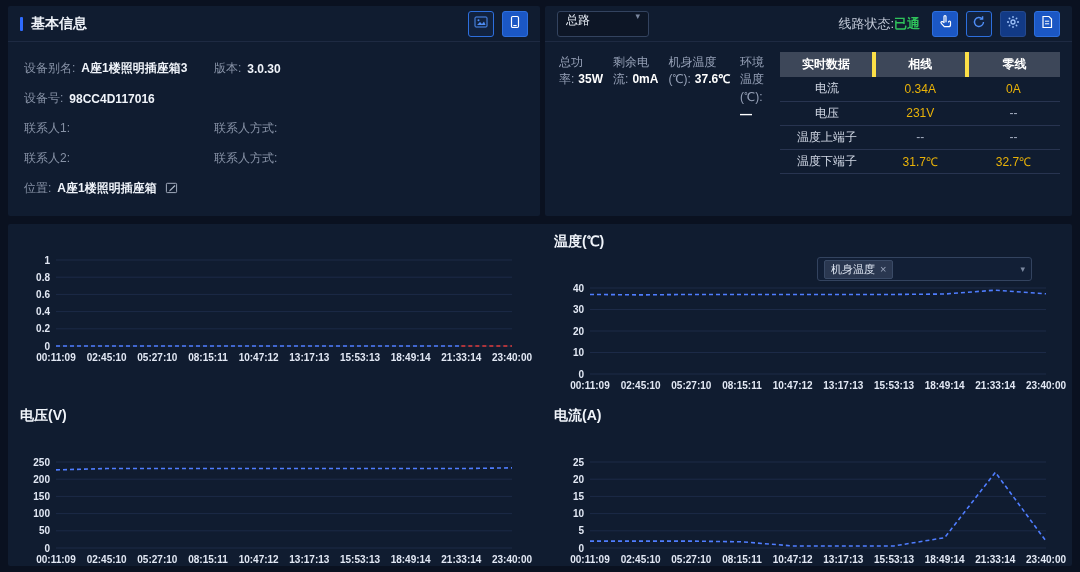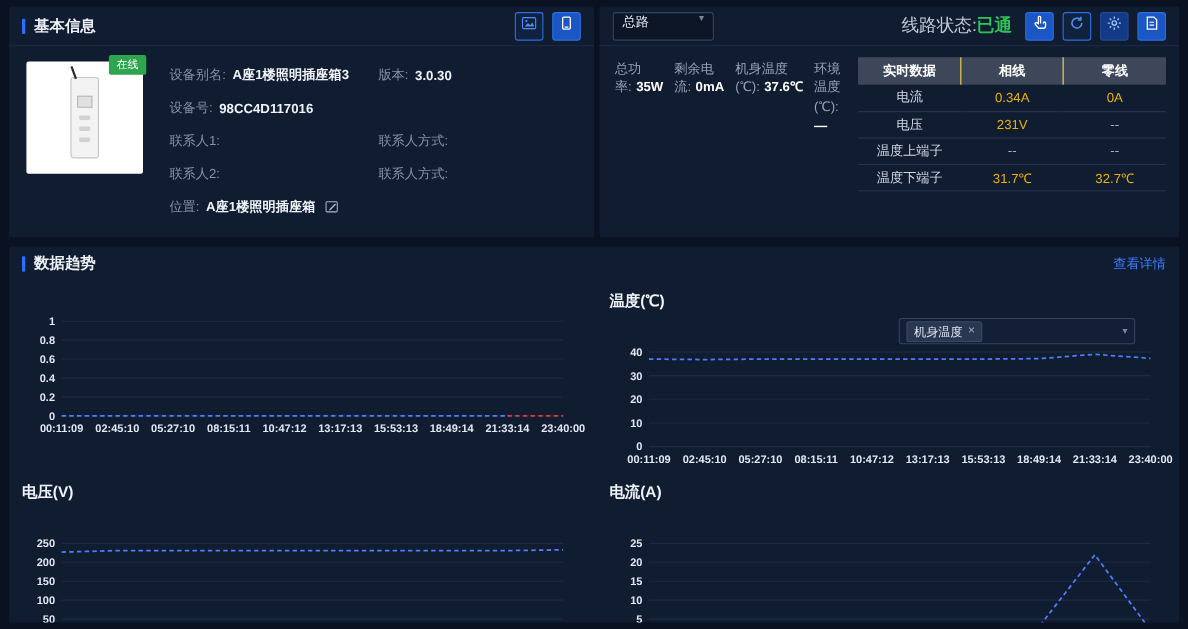--- a/index.html
+++ b/index.html
@@ -18,21 +18,21 @@
   .panel-title { font-size:14px; font-weight:700; color:#eef2f8; }
   .spacer { flex:1; }
   .icon-btn { width:26px; height:26px; border-radius:3px; display:flex; align-items:center; justify-content:center; cursor:pointer; flex:0 0 auto; }
   .icon-btn.outline { border:1px solid #2d6fde; color:#4f8ef7; background:rgba(27,87,196,.10); }
   .icon-btn.solid   { border:1px solid #2d6fde; background:#1b57c4; color:#fff; }
   .icon-btn.soliddim{ border:1px solid #24498f; background:#123a86; color:#9cc0f8; }
   .select { height:26px; min-width:92px; background:#0d1626; border:1px solid #33435f; border-radius:3px;
             display:flex; align-items:flex-start; justify-content:space-between; gap:28px; padding:0 8px;
             font-size:12px; color:#e8edf5; cursor:pointer; }
   .chev { color:#7b88a0; font-size:9px; line-height:1; }
-  .status { font-size:16px; color:#c3cad8; white-space:nowrap; margin-right:4px; }
+  .status { font-size:13px; color:#c3cad8; white-space:nowrap; margin-right:4px; }
   .status .ok { color:#2fc25b; font-weight:700; }
 
   
   .device-row { display:flex; gap:24px; padding:14px 16px; flex:1; min-height:0; }
   .device-img { position:relative; width:106px; height:102px; background:#ffffff; border-radius:2px;
                 flex:0 0 auto; display:flex; align-items:center; justify-content:center; }
   .dev { width:26px; height:74px; background:#f3f3f3; border:1px solid #c6c6c6; border-radius:3px; position:relative; }
   .dev:before { content:""; position:absolute; top:-11px; left:1px; width:2px; height:12px; background:#2b2b2b; transform:rotate(-20deg); }
   .dev:after  { content:""; position:absolute; top:16px; left:5px; right:5px; height:9px; background:#e0e0e0; border:1px solid #b9b9b9; }
   .dev .slot { position:absolute; left:7px; right:7px; height:4px; background:#d2d2d2; border-radius:1px; }
@@ -45,21 +45,21 @@
   .edit-btn { width:17px; height:17px; color:#aeb7c8; display:inline-flex; align-items:center; justify-content:center; cursor:pointer; }
 
   
   .rt-row { display:flex; gap:14px; padding:10px 12px 8px 14px; flex:1; min-height:0; }
   .metrics { flex:0 0 100px; display:flex; flex-direction:row; gap:10px; font-size:12px; padding-top:2px; }
   .metric { line-height:1.45; }
   .mlabel { color:#97a2b8; margin-right:4px; }
   .mvalue { color:#fff; font-weight:700; }
   .rt-table { flex:1; font-size:12px; }
   .rt-table table { width:100%; border-collapse:collapse; table-layout:fixed; }
-  .rt-table th { background:#3d4759; color:#fff; font-weight:700; height:25px; border-left:1px solid #fde047; }
+  .rt-table th { background:#3d4759; color:#fff; font-weight:700; height:25px; border-left:4px solid #fde047; }
   .rt-table th:first-child { border-left:none;margin-left:23px; }
   .rt-table td { height:24px; text-align:center; border-bottom:1px solid #283450; color:#eab308; }
   .rt-table td.rowlabel { color:#d2d9e6; }
   .rt-table td.dim { color:#a7b0c2; }
 
   
   .trends { flex:1 1 auto; overflow:hidden; }
   .trends-header { flex:0 0 32px; display:flex; align-items:center; gap:8px; padding:0 12px; }
   .link { color:#3d7eff; font-size:12px; cursor:pointer; }
   .charts { display:grid; grid-template-columns:1fr 1fr; column-gap:28px; row-gap:4px; padding:2px 12px 0 12px; }
@@ -97,28 +97,20 @@
       <span class="icon-btn solid">
         <span>
           <svg width="14" height="14" viewBox="0 0 14 14">
               <rect x="3.5" y="1.5" width="7" height="11" rx="1.2" fill="none" stroke="currentColor" stroke-width="1.2"></rect>
               <line x1="5.3" y1="10.6" x2="8.7" y2="10.6" stroke="currentColor" stroke-width="1.2"></line>
             </svg>
         </span>
       </span>
     </div>
     <div class="device-row">
-      <div class="device-img">
-        <div class="dev">
-          <span class="slot" style="top:34px"></span>
-          <span class="slot" style="top:44px"></span>
-          <span class="slot" style="top:54px"></span>
-        </div>
-        <span class="badge">在线</span>
-      </div>
       <div class="fields">
         <div class="field">
           <span class="flabel">设备别名:</span>
           <span class="fvalue">A座1楼照明插座箱3</span>
         </div>
         <div class="field">
           <span class="flabel">版本:</span>
           <span class="fvalue">3.0.30</span>
         </div>
         <div class="field span2">
@@ -251,26 +243,20 @@
               <td>32.7℃</td>
             </tr>
           </tbody>
         </table>
       </div>
     </div>
   </div>
 </div>
 
 <div class="panel trends">
-  <div class="trends-header">
-    <span class="accent"></span>
-    <span class="panel-title">数据趋势</span>
-    <span class="spacer"></span>
-    <span class="link">查看详情</span>
-  </div>
   <div class="charts">
 
     <div class="chart-block">
       <div class="chart-sub"></div>
       <div class="chart-svg">
           <svg width="506" height="112" style="overflow:visible;display:block">
             <line x1="36" y1="90" x2="492" y2="90" stroke="#1c2a47" stroke-width="1"></line>
             <text class="tick" x="30" y="93.5" text-anchor="end">0</text>
             <line x1="36" y1="72.8" x2="492" y2="72.8" stroke="#1c2a47" stroke-width="1"></line>
             <text class="tick" x="30" y="76.3" text-anchor="end">0.2</text>

